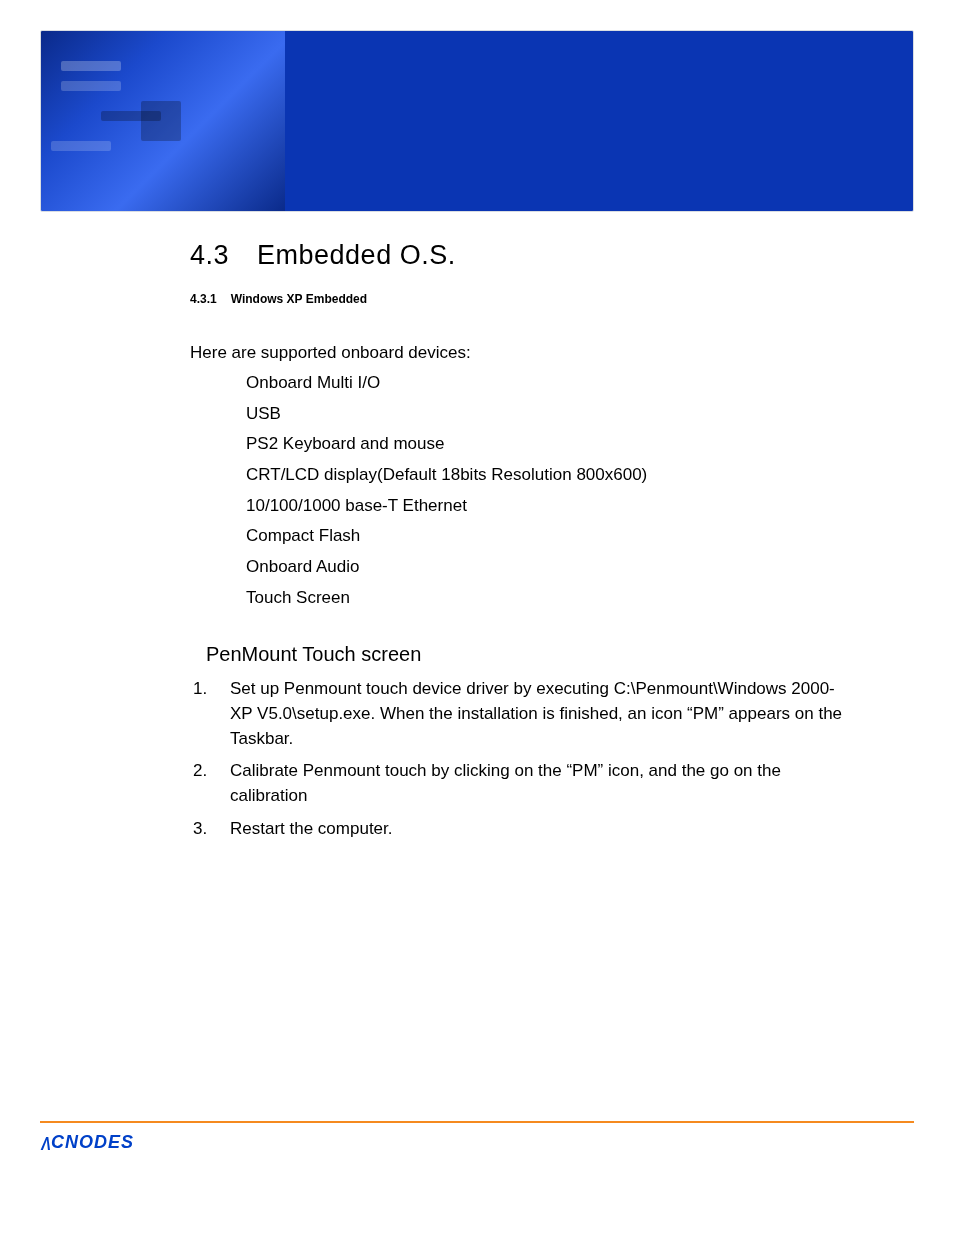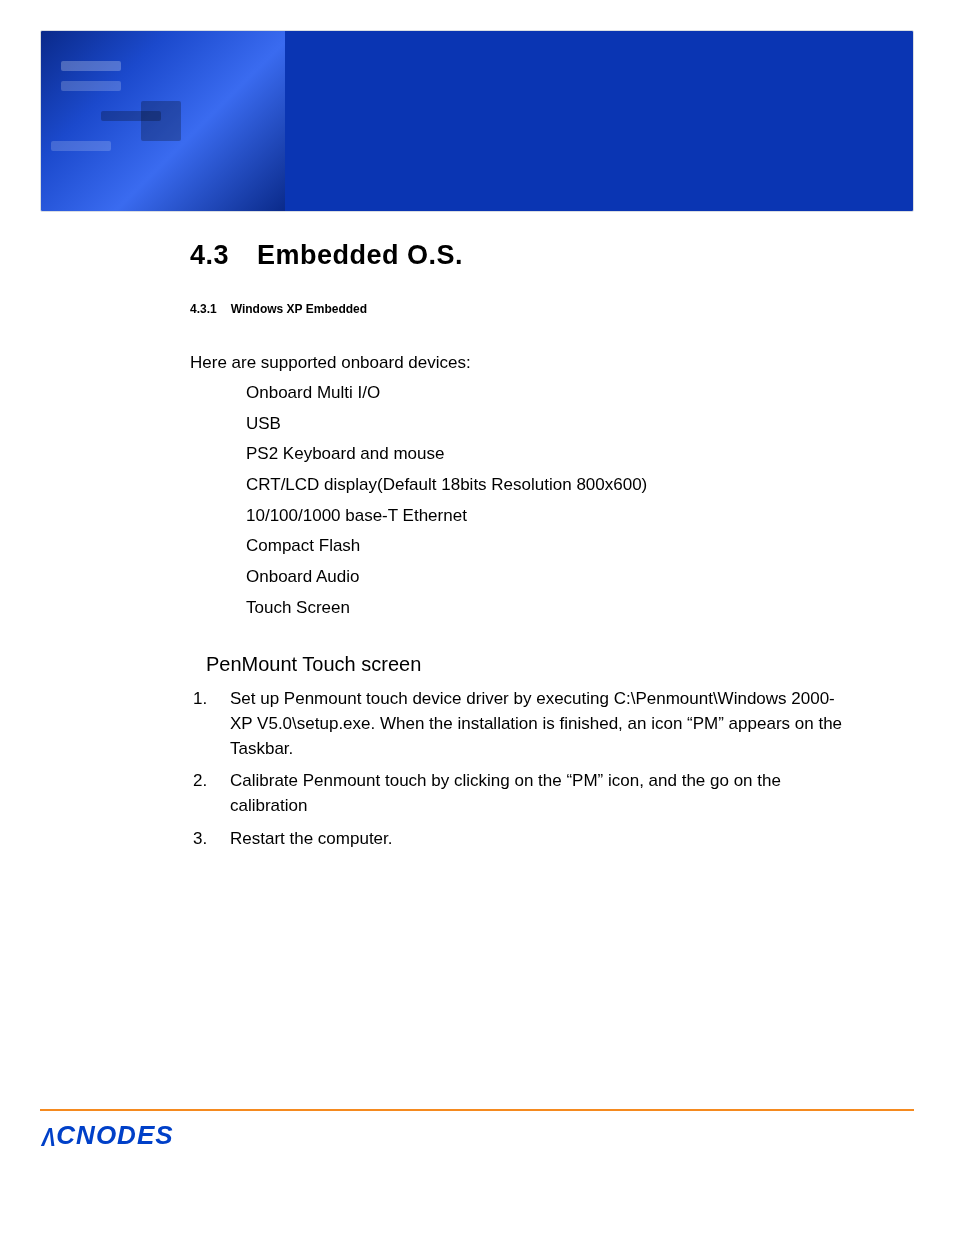--- a/index.html
+++ b/index.html
@@ -4,35 +4,35 @@
 <style>
   html,body{margin:0;padding:0;background:#fff;color:#000;font-family:Arial,Helvetica,sans-serif;font-size:17px;line-height:1.45}
   .page{width:954px;height:1235px;position:relative;box-sizing:border-box;padding:30px 40px 0 40px}
   .banner{height:180px;margin-bottom:24px;display:flex;align-items:stretch;border:1px solid #d9dde2;border-radius:2px;overflow:hidden}
   .banner-left{width:28%;background:linear-gradient(135deg,#0a2a8a 0%,#1b49cc 30%,#3a6bf0 60%,#0a2a8a 100%);position:relative}
   .banner-left::before,.banner-left::after{content:"";position:absolute;background:rgba(255,255,255,.25);border-radius:2px}
   .banner-left::before{left:20px;top:30px;width:60px;height:10px;box-shadow:0 20px 0 rgba(255,255,255,.2),40px 50px 0 rgba(0,0,0,.25),-10px 80px 0 rgba(255,255,255,.18)}
   .banner-left::after{left:100px;top:70px;width:40px;height:40px;background:rgba(0,0,0,.25)}
   .banner-right{flex:1;background:#0a35b3}
   .content{padding:0 70px 0 150px}
-  h1.section{font-family:Verdana,Arial,sans-serif;font-size:27px;font-weight:700;margin:0 0 26px 0;letter-spacing:.5px}
+  h1.section{font-family:Verdana,Arial,sans-serif;font-size:27px;font-weight:400;margin:0 0 16px 0;letter-spacing:.5px}
   h1.section .num{display:inline-block;margin-right:28px}
   p.intro{margin:0 0 28px 0;letter-spacing:1px;word-spacing:3px;text-align:justify}
   h2.sub{font-family:Verdana,Arial,sans-serif;font-size:12px;font-weight:700;margin:0 0 32px 0}
   h2.sub .num{display:inline-block;margin-right:14px}
   .lead{margin:0 0 6px 0}
   ul.devices{list-style:none;margin:0 0 30px 0;padding:0 0 0 56px}
   ul.devices li{margin:6px 0}
   h3.pm{font-size:20px;font-weight:400;margin:0 0 2px 16px}
   .before{margin:0 0 4px 0}
   ol.steps{margin:0;padding:0 0 0 22px}
   ol.steps li{padding-left:18px;margin:8px 0 2px 0}
   .footer{position:absolute;left:40px;right:40px;bottom:80px}
   .rule{height:2px;background:#f58a1f;margin-bottom:6px}
-  .logo{font-family:Arial,sans-serif;font-weight:900;color:#0040c8;font-size:26px;letter-spacing:1px;font-style:italic}
+  .logo{font-family:Arial,sans-serif;font-weight:900;color:#0040c8;font-size:18px;letter-spacing:1px;font-style:italic}
   .logo .caret{display:inline-block;transform:scaleX(.8) translateY(2px);margin-right:-2px}
 </style>
 </head>
 <body>
 
 <div class="page">
 
   <div class="banner">
     <div class="banner-left"></div>
     <div class="banner-right"></div>

